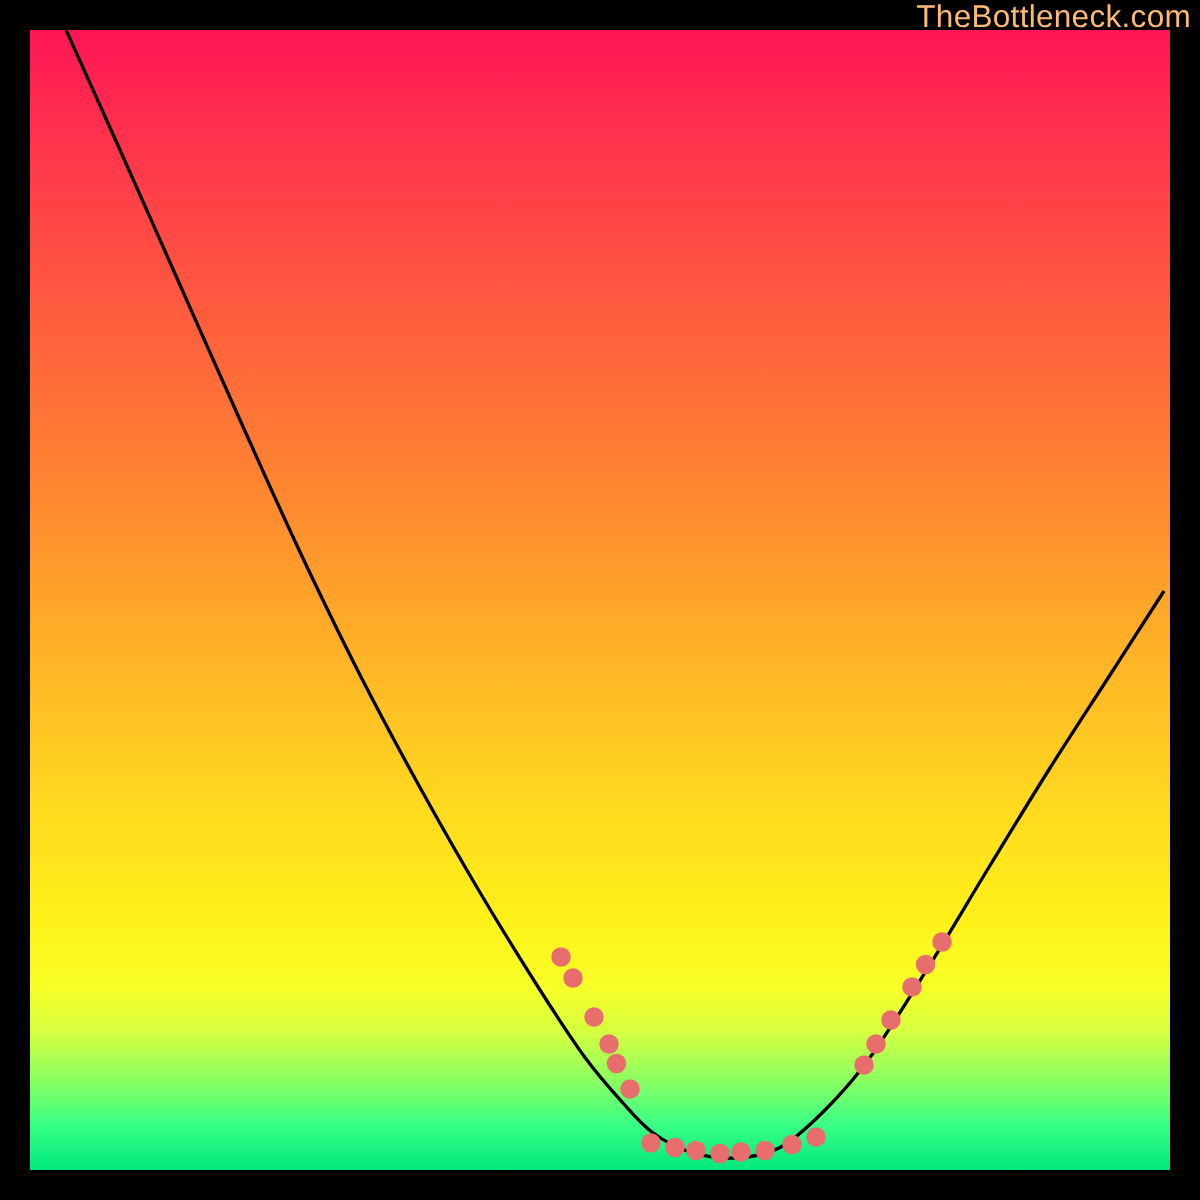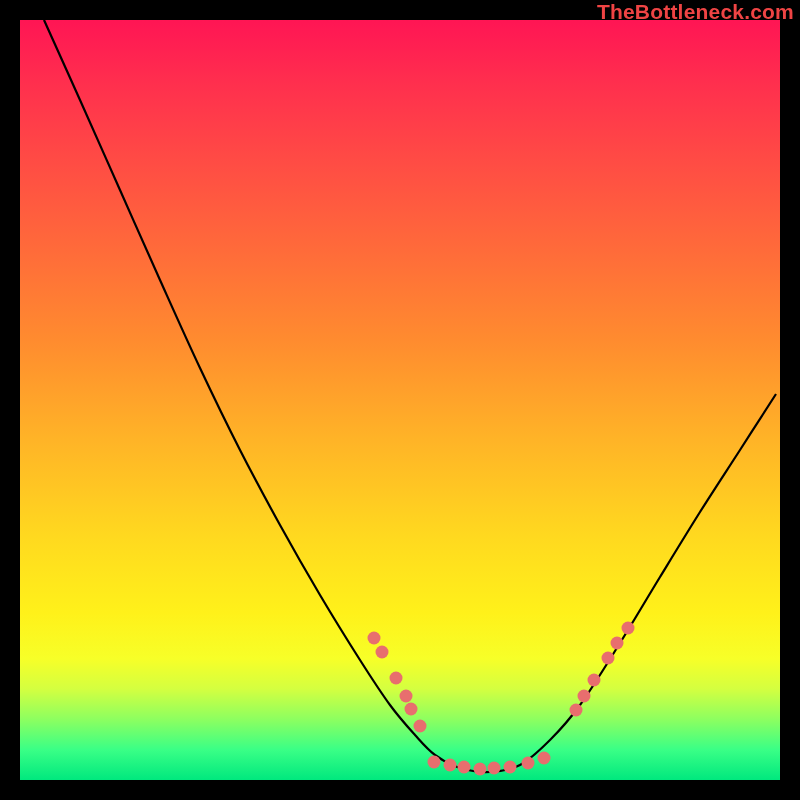--- a/index.html
+++ b/index.html
@@ -41,22 +41,22 @@
       #3aff86 96%,
       #00e87e 100%
     );
   }
   .watermark {
     position: absolute;
     top: 0;
     right: 6px;
     font-family: Arial, Helvetica, sans-serif;
     font-size: 21px;
-    font-weight: 700;
-    color: #ef4444;
+    font-weight: 400;
+    color: #fdba74;
     letter-spacing: 0.2px;
     user-select: none;
   }
   svg.curve {
     position: absolute;
     left: 0;
     top: 0;
     width: 760px;
     height: 760px;
     overflow: visible;

